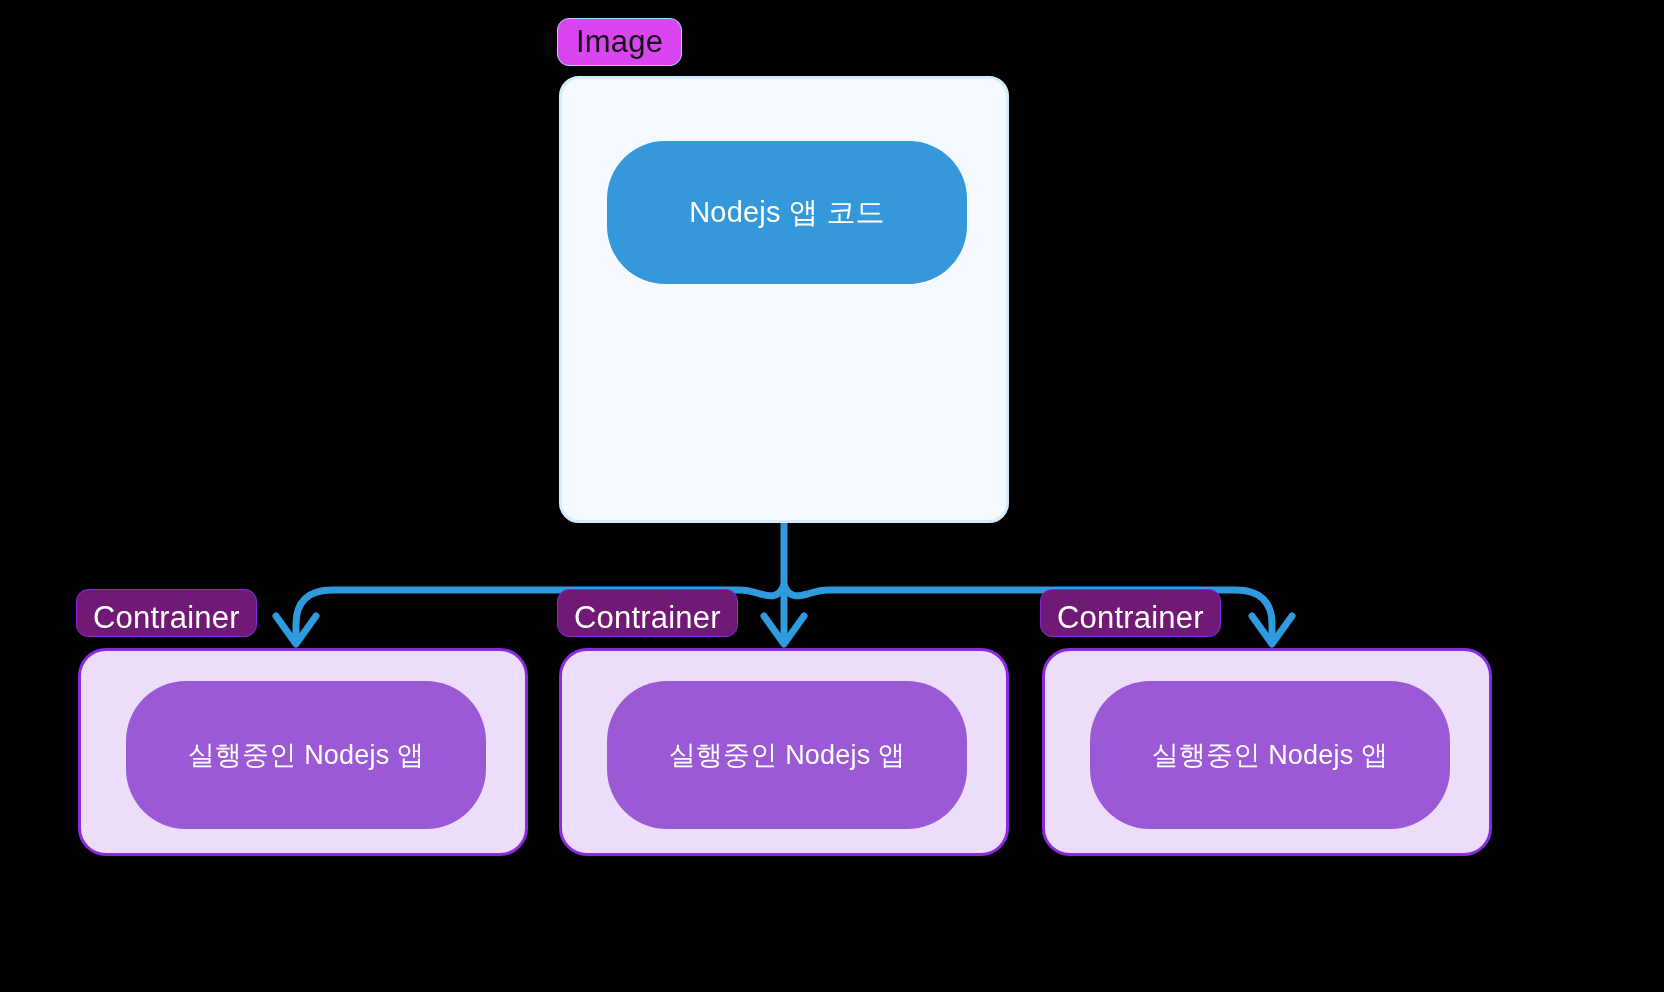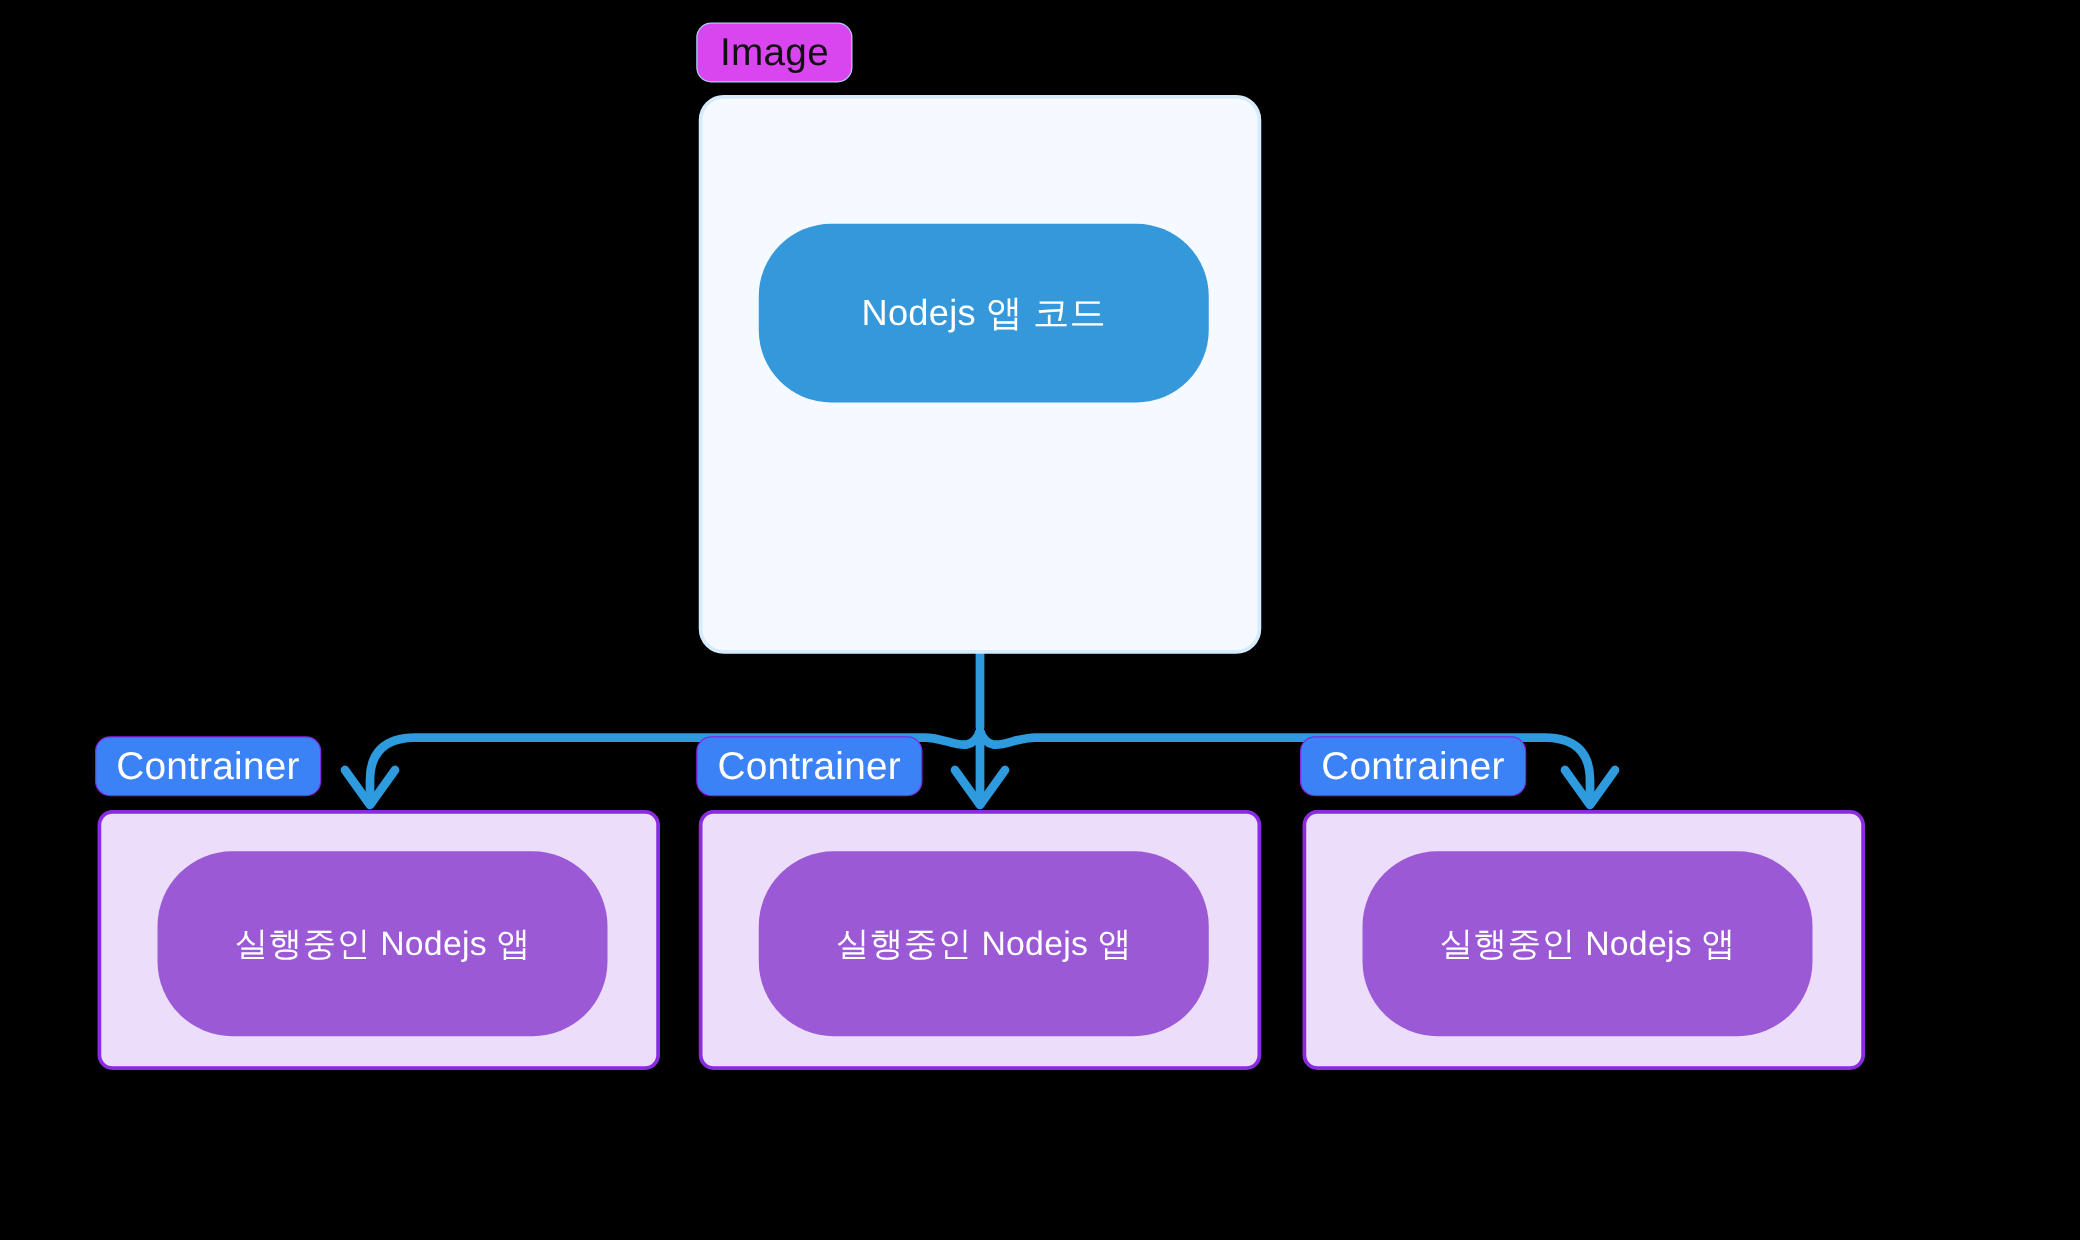--- a/index.html
+++ b/index.html
@@ -70,49 +70,48 @@
     height: 143px;
     background: #3498db;
     border-radius: 58px;
     display: flex;
     align-items: center;
     justify-content: center;
     color: #ffffff;
     font-size: 29px;
     letter-spacing: 0.2px;
     box-sizing: border-box;
-    margin-top: 38px;
   }
   .blue-node.n1 { top: 62px; }
   .blue-node.n2 { top: 240px; }
 
   
   .container-subgraph {
     position: absolute;
     top: 648px;
     width: 450px;
     height: 208px;
     background: #ecdefa;
     border: 3px solid #8a2be2;
-    border-radius: 12px;
+    border-radius: 28px;
     box-sizing: border-box;
   }
   .container-subgraph.c1 { left: 78px; }
   .container-subgraph.c2 { left: 559px; }
   .container-subgraph.c3 { left: 1042px; }
 
   .container-label {
     position: absolute;
     top: 589px;
     height: 48px;
     padding: 0 16px;
     display: flex;
-    align-items: center;
-    justify-content: center;
-    background: #3b82f6;
+    align-items: flex-end;
+    justify-content: center;
+    background: #701a75;
     border: 1.5px solid #8526e0;
     border-radius: 12px;
     color: #ffffff;
     font-size: 31px;
     letter-spacing: 0.2px;
     box-sizing: border-box;
   }
   .container-label.l1 { left: 76px; }
   .container-label.l2 { left: 557px; }
   .container-label.l3 { left: 1040px; }

